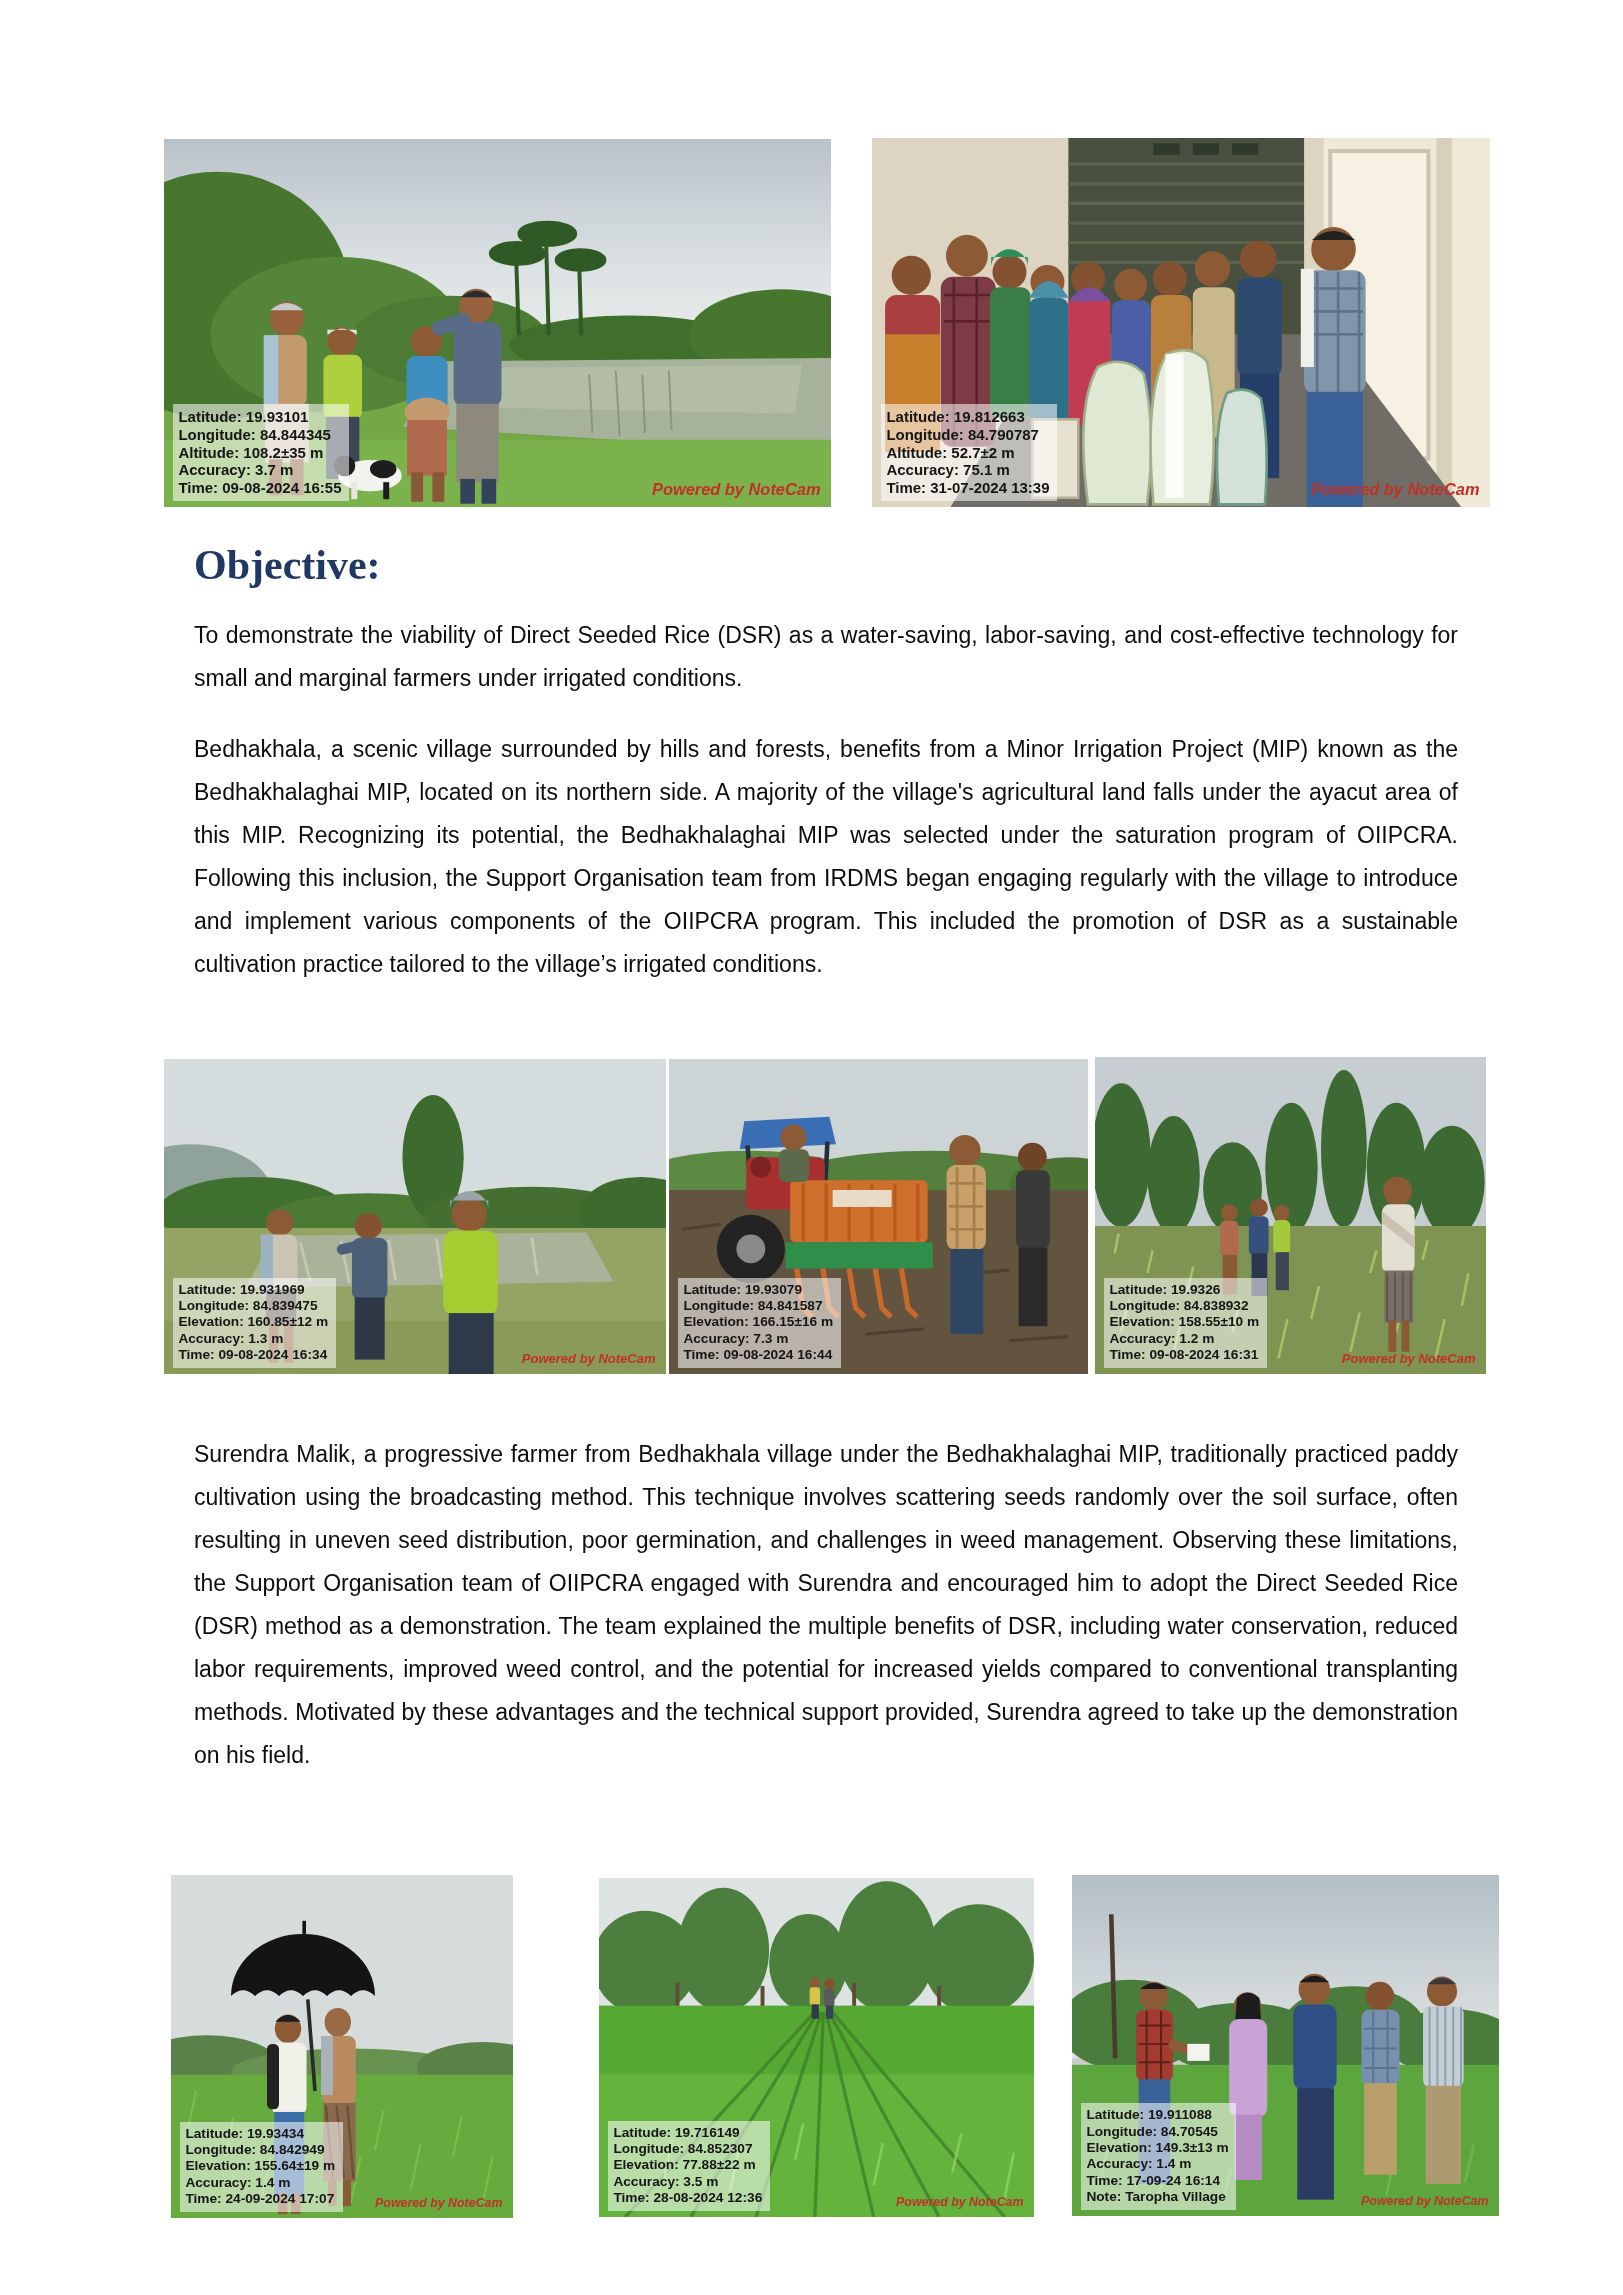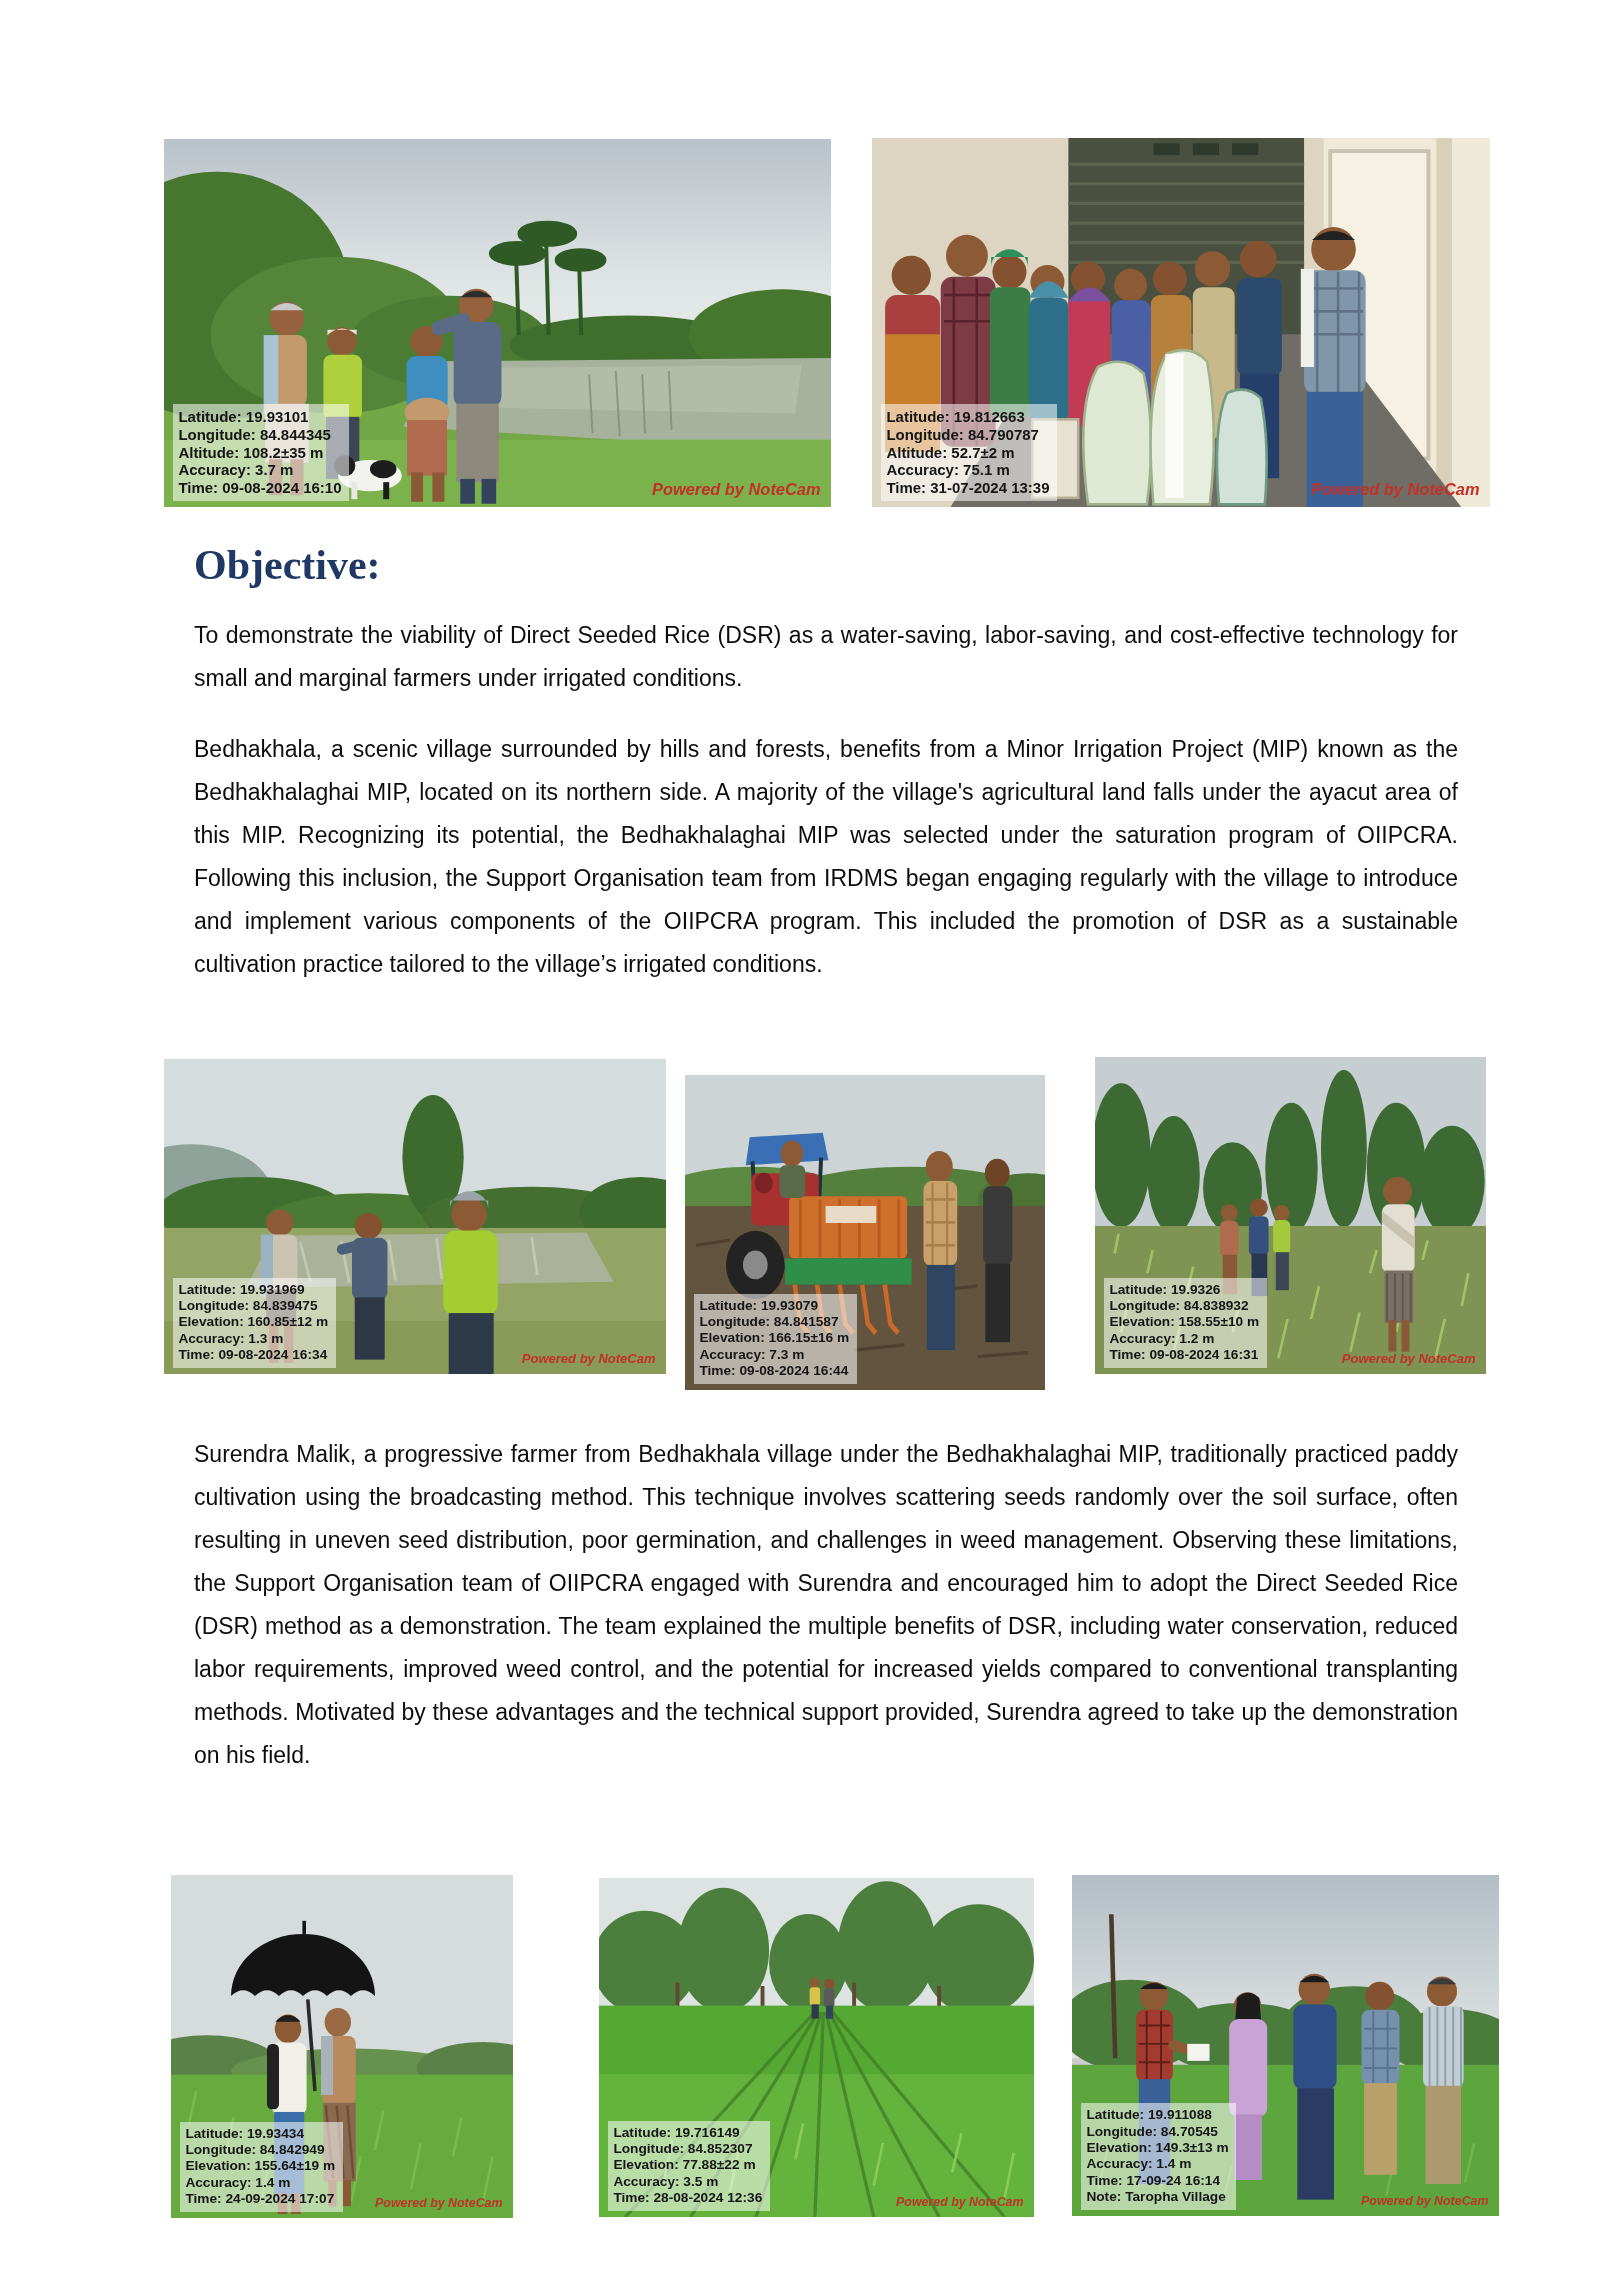--- a/index.html
+++ b/index.html
@@ -95,21 +95,21 @@
           <ellipse cx="330" cy="505" rx="20" ry="14" fill="#1d1d1d"></ellipse>
         <rect x="282" y="525" width="9" height="26" fill="#e8e8e2"></rect>
           <rect x="330" y="525" width="9" height="26" fill="#1d1d1d"></rect>
       </g>
     </svg>
     <div class="gps">
       <div>Latitude: 19.93101</div>
       <div>Longitude: 84.844345</div>
       <div>Altitude: 108.2±35 m</div>
       <div>Accuracy: 3.7 m</div>
-      <div>Time: 09-08-2024 16:10</div>
+      <div>Time: 09-08-2024 16:55</div>
     </div>
     <span class="credit">Powered by NoteCam</span>
   </figure>
 
   <figure class="photo" style="left:872px;top:138px;width:618px;height:369px;margin:0;">
     <svg viewBox="0 0 944 564" preserveAspectRatio="none">
       <rect width="944" height="564" fill="#ddd5c2"></rect>
       <rect x="690" width="254" height="564" fill="#efe9d8"></rect>
       <rect x="700" y="20" width="150" height="470" fill="#f6f1e3" stroke="#c9c2ae" stroke-width="6"></rect>
       <rect x="862" width="24" height="564" fill="#d9d0ba"></rect>
@@ -244,21 +244,21 @@
     <div class="gps small">
       <div>Latitude: 19.931969</div>
       <div>Longitude: 84.839475</div>
       <div>Elevation: 160.85±12 m</div>
       <div>Accuracy: 1.3 m</div>
       <div>Time: 09-08-2024 16:34</div>
     </div>
     <span class="credit" style="font-size:13px;">Powered by NoteCam</span>
   </figure>
 
-  <figure class="photo" style="left:669px;top:1059px;width:360px;height:315px;margin:16px;">
+  <figure class="photo" style="left:669px;top:1059px;width:419px;height:315px;margin:0;">
     <svg viewBox="0 0 640 481" preserveAspectRatio="none">
       <rect width="640" height="200" fill="#ccd4d5"></rect>
       <ellipse cx="120" cy="190" rx="180" ry="50" fill="#5d8a42"></ellipse>
       <ellipse cx="400" cy="185" rx="220" ry="45" fill="#557f3c"></ellipse>
       <ellipse cx="610" cy="190" rx="90" ry="40" fill="#4c7334"></ellipse>
       <rect y="200" width="640" height="281" fill="#63543f"></rect>
       <g fill="#52443200" stroke="#4a3d2c" stroke-width="5" opacity="0.8">
         <line x1="20" y1="260" x2="80" y2="252"></line>
           <line x1="120" y1="300" x2="190" y2="292"></line>
         <line x1="60" y1="380" x2="150" y2="372"></line>

